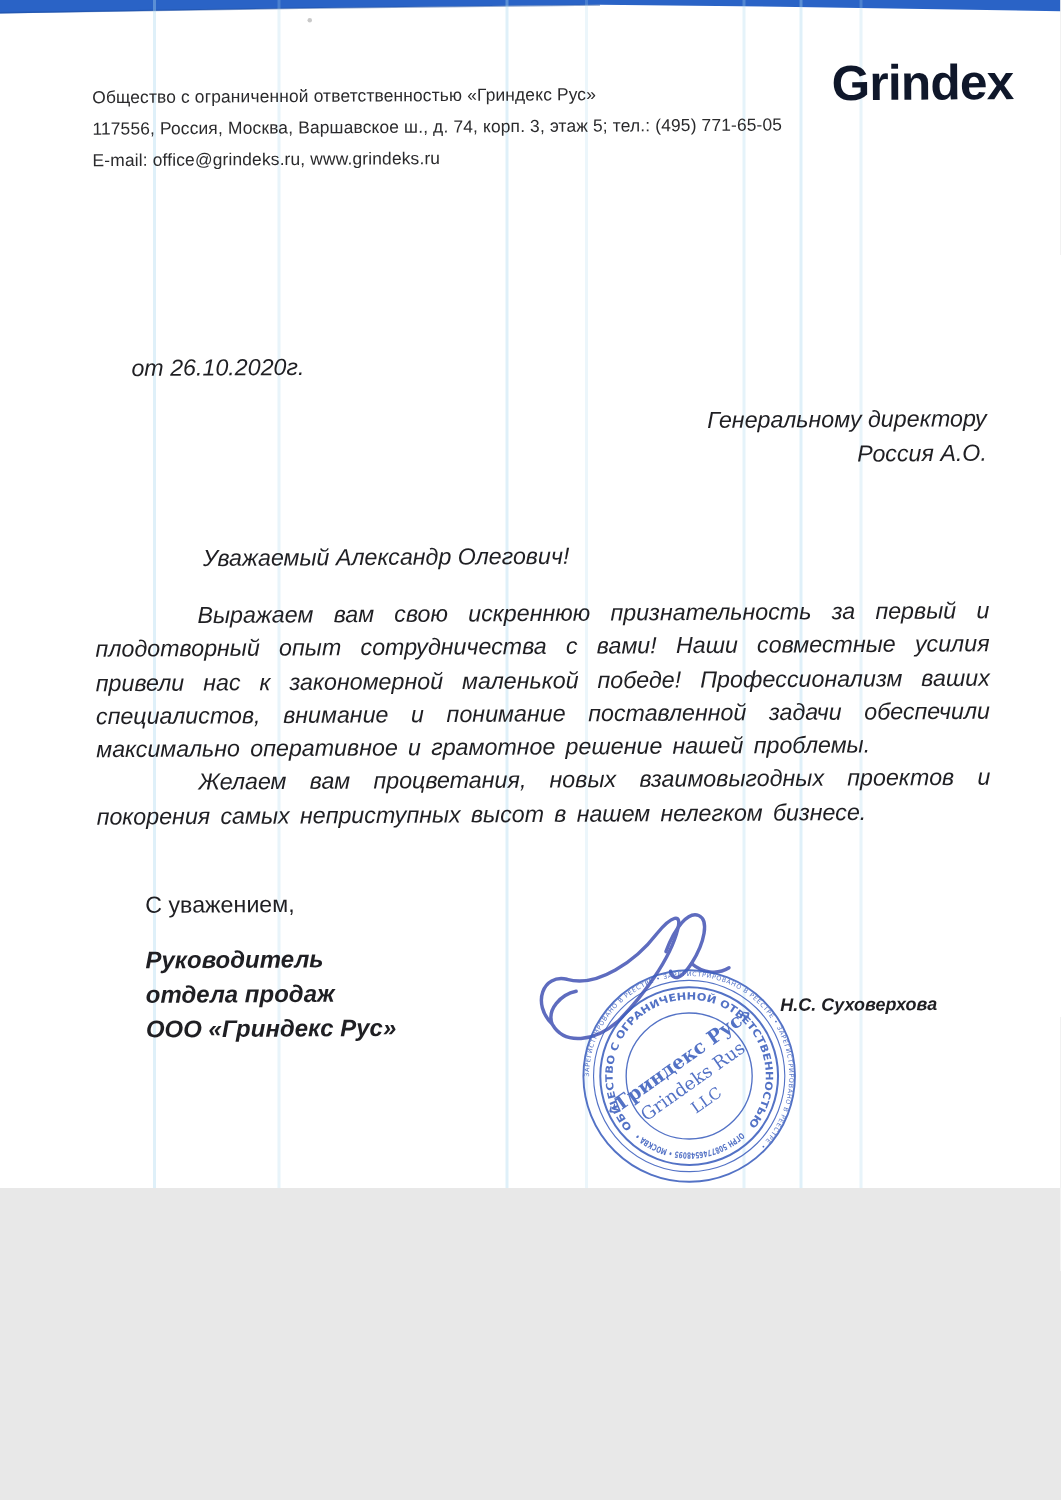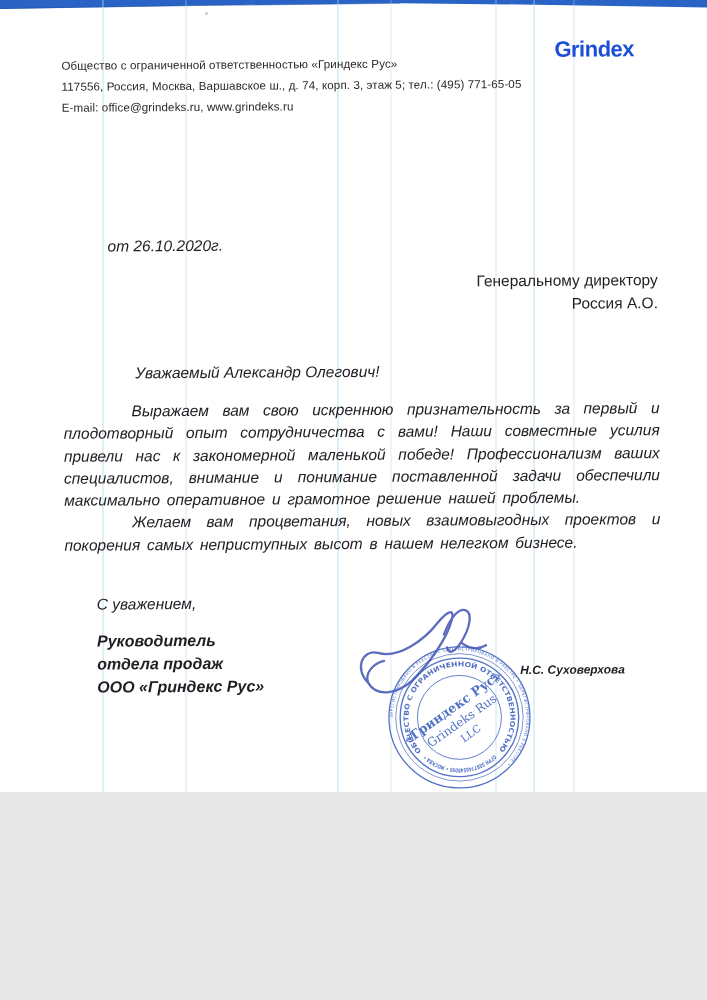--- a/index.html
+++ b/index.html
@@ -19,35 +19,35 @@
   }
   
   .top-bar{position:absolute;top:0;left:0;width:707px;height:12px;}
   
   .scanline{position:absolute;top:0;bottom:0;width:2px;background:rgba(170,215,238,0.38);}
   .speck{position:absolute;width:3px;height:3px;border-radius:50%;background:#c9c9c9;}
 
   .letterhead{position:absolute;top:53px;left:63px;font-size:11.6px;line-height:21px;color:#2a2a2c;letter-spacing:.1px;}
   .logo{
     position:absolute;top:38px;left:556px;
-    font-size:22px;font-weight:600;letter-spacing:-0.5px;
-    color:#1d4ed8;
+    font-size:33px;font-weight:600;letter-spacing:-0.5px;
+    color:#0f172a;
   }
-  .date-line{position:absolute;top:236px;left:108px;font-size:15.5px;font-style:italic;}
-  .recipient{position:absolute;top:271px;right:49px;text-align:right;font-size:15.5px;line-height:22.5px;}
+  .date-line{position:absolute;top:236px;left:88px;font-size:15.5px;font-style:italic;}
+  .recipient{position:absolute;top:271px;right:49px;text-align:right;font-size:15.5px;font-style:italic;line-height:22.5px;}
   .salutation{position:absolute;top:363px;left:135px;font-size:15.5px;font-style:italic;}
 
   .body-text{
     position:absolute;top:399px;left:63px;width:596px;
     font-size:15.5px;font-style:italic;line-height:22.3px;
     text-align:justify;word-spacing:2.5px;
   }
   .body-text p{margin:0;text-indent:68px;}
 
-  .regards{position:absolute;top:594px;left:95px;font-size:15.5px;font-style:italic;}
+  .regards{position:absolute;top:594px;left:95px;font-size:15.5px;}
   .signer-title{position:absolute;top:628px;left:95px;font-size:16px;font-style:italic;font-weight:700;line-height:23px;}
   .signer-name{position:absolute;top:664px;left:518px;font-size:12px;font-style:italic;font-weight:700;}
 
   .stamp{position:absolute;top:643px;left:382px;width:150px;height:150px;opacity:.88;}
   .signature{position:absolute;top:603px;left:356px;width:132px;height:108px;opacity:.85;}
 </style>
 </head>
 <body>
 
 <div class="page">

